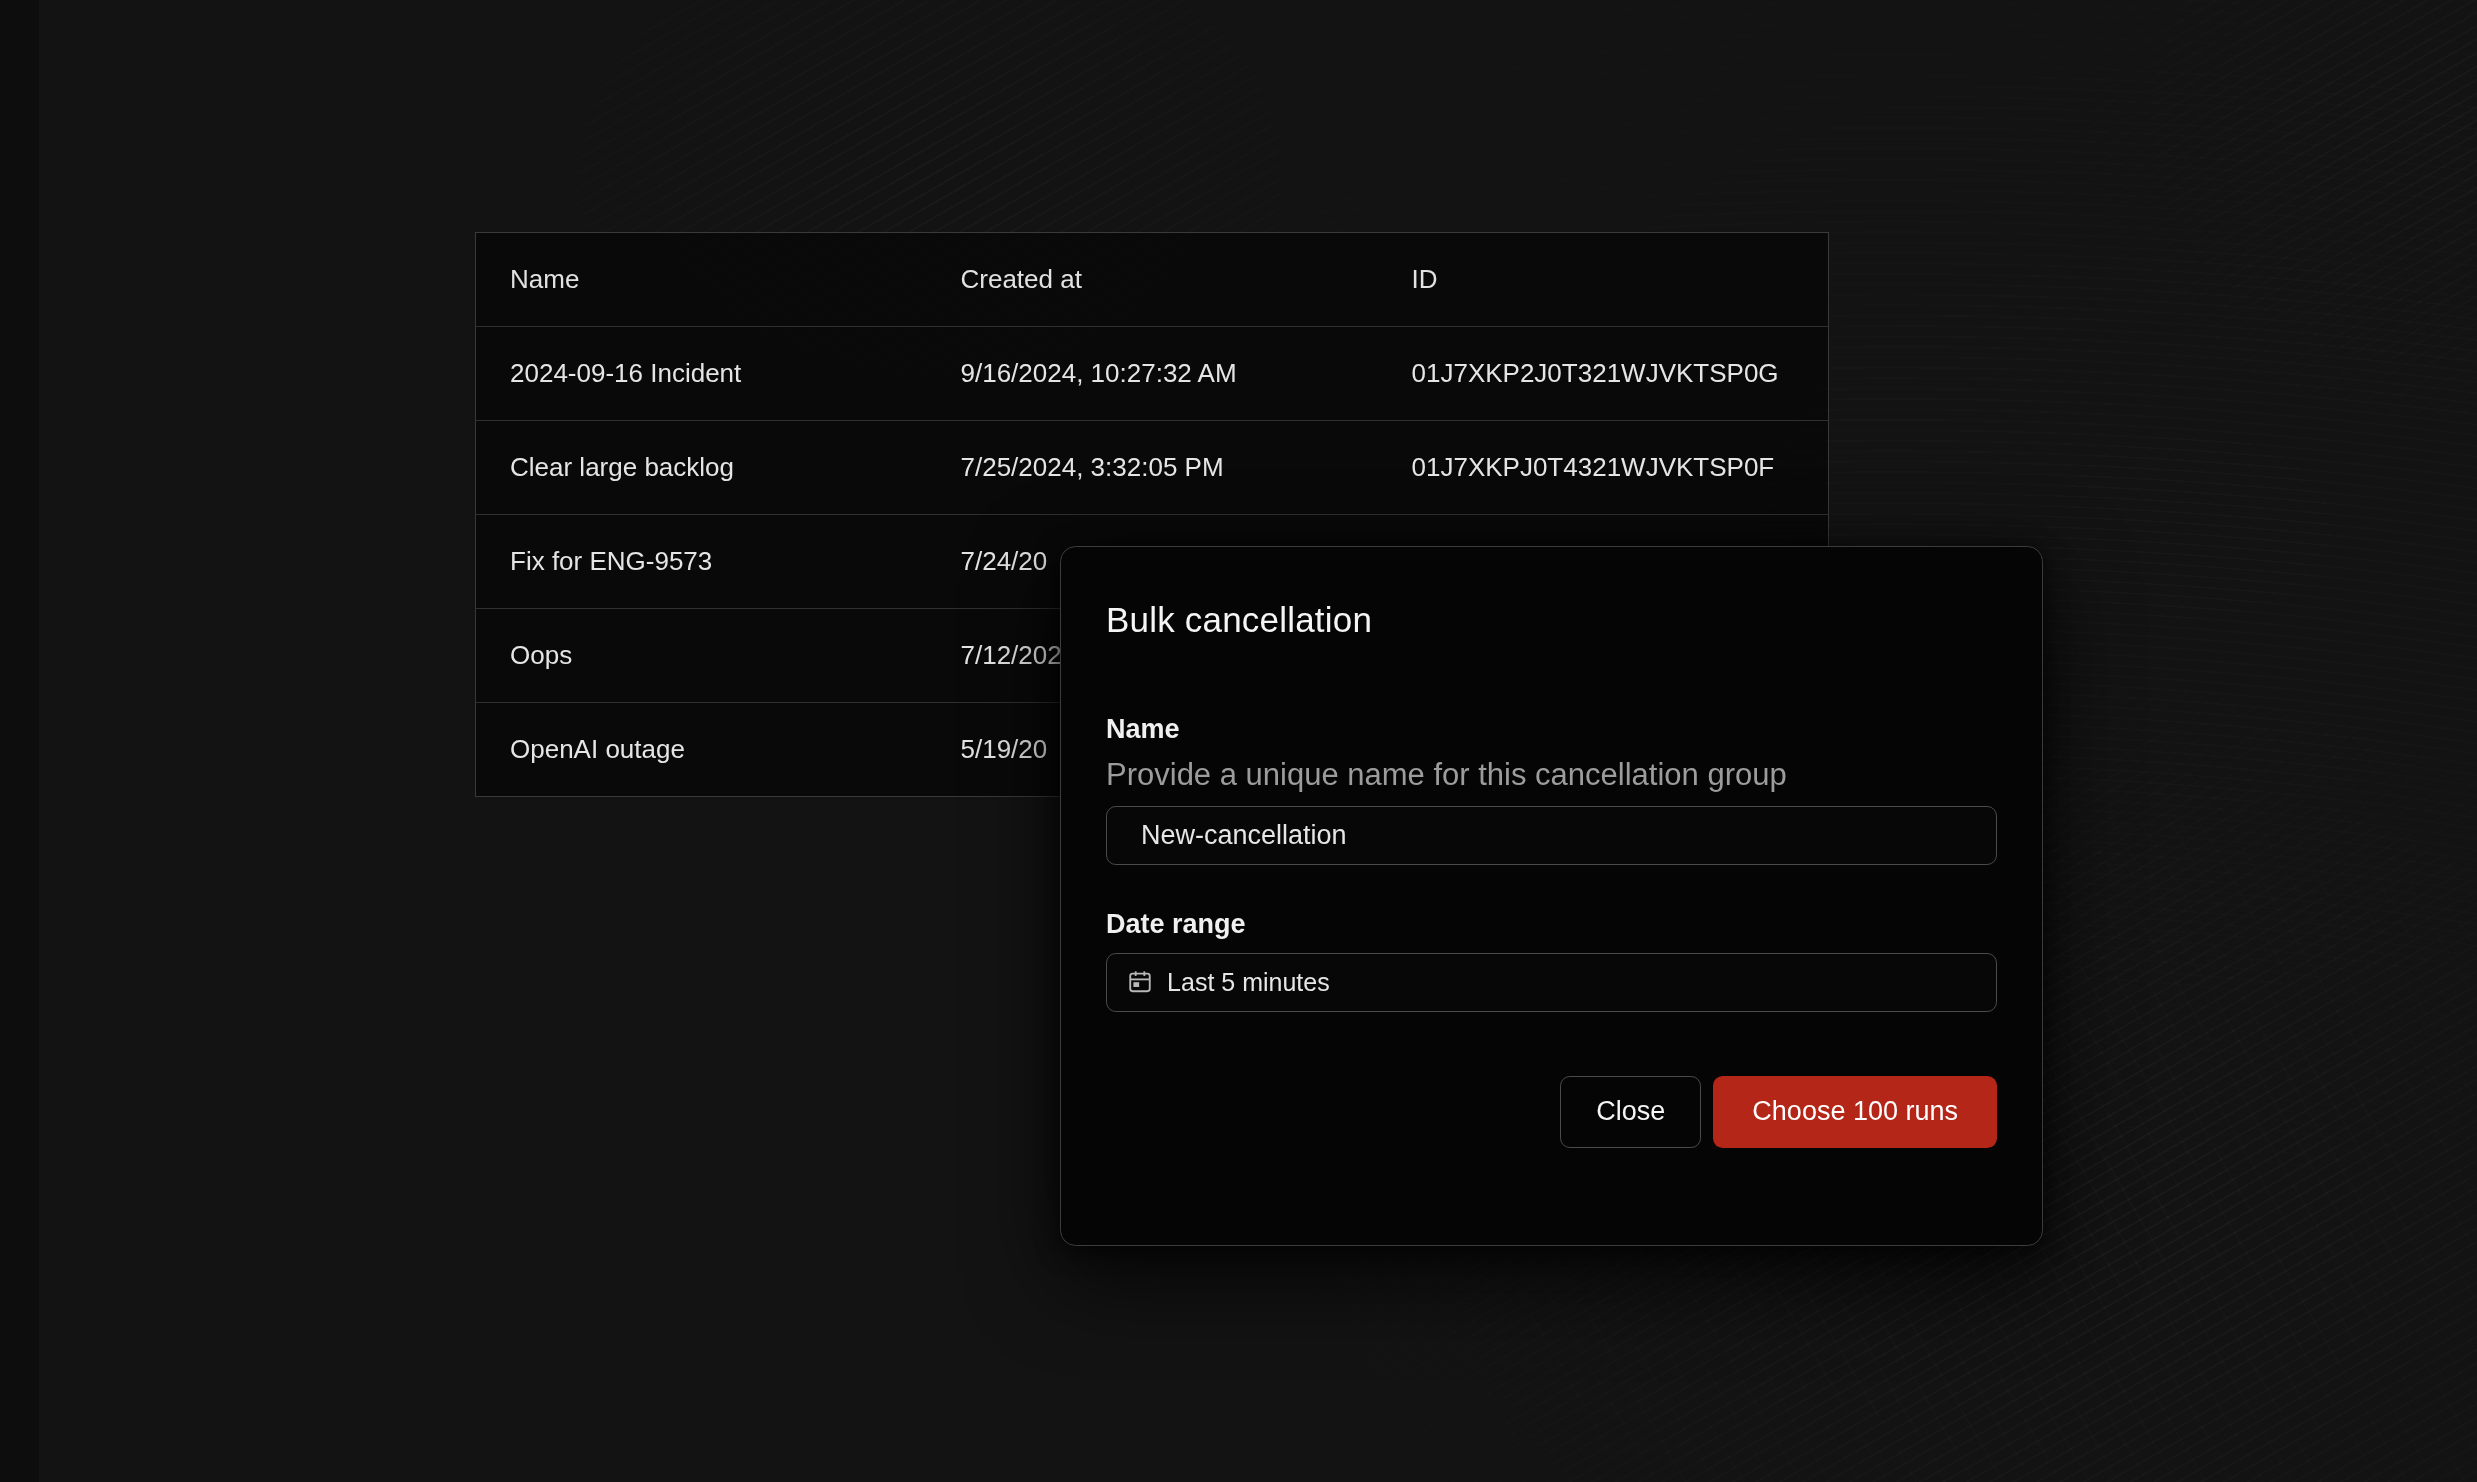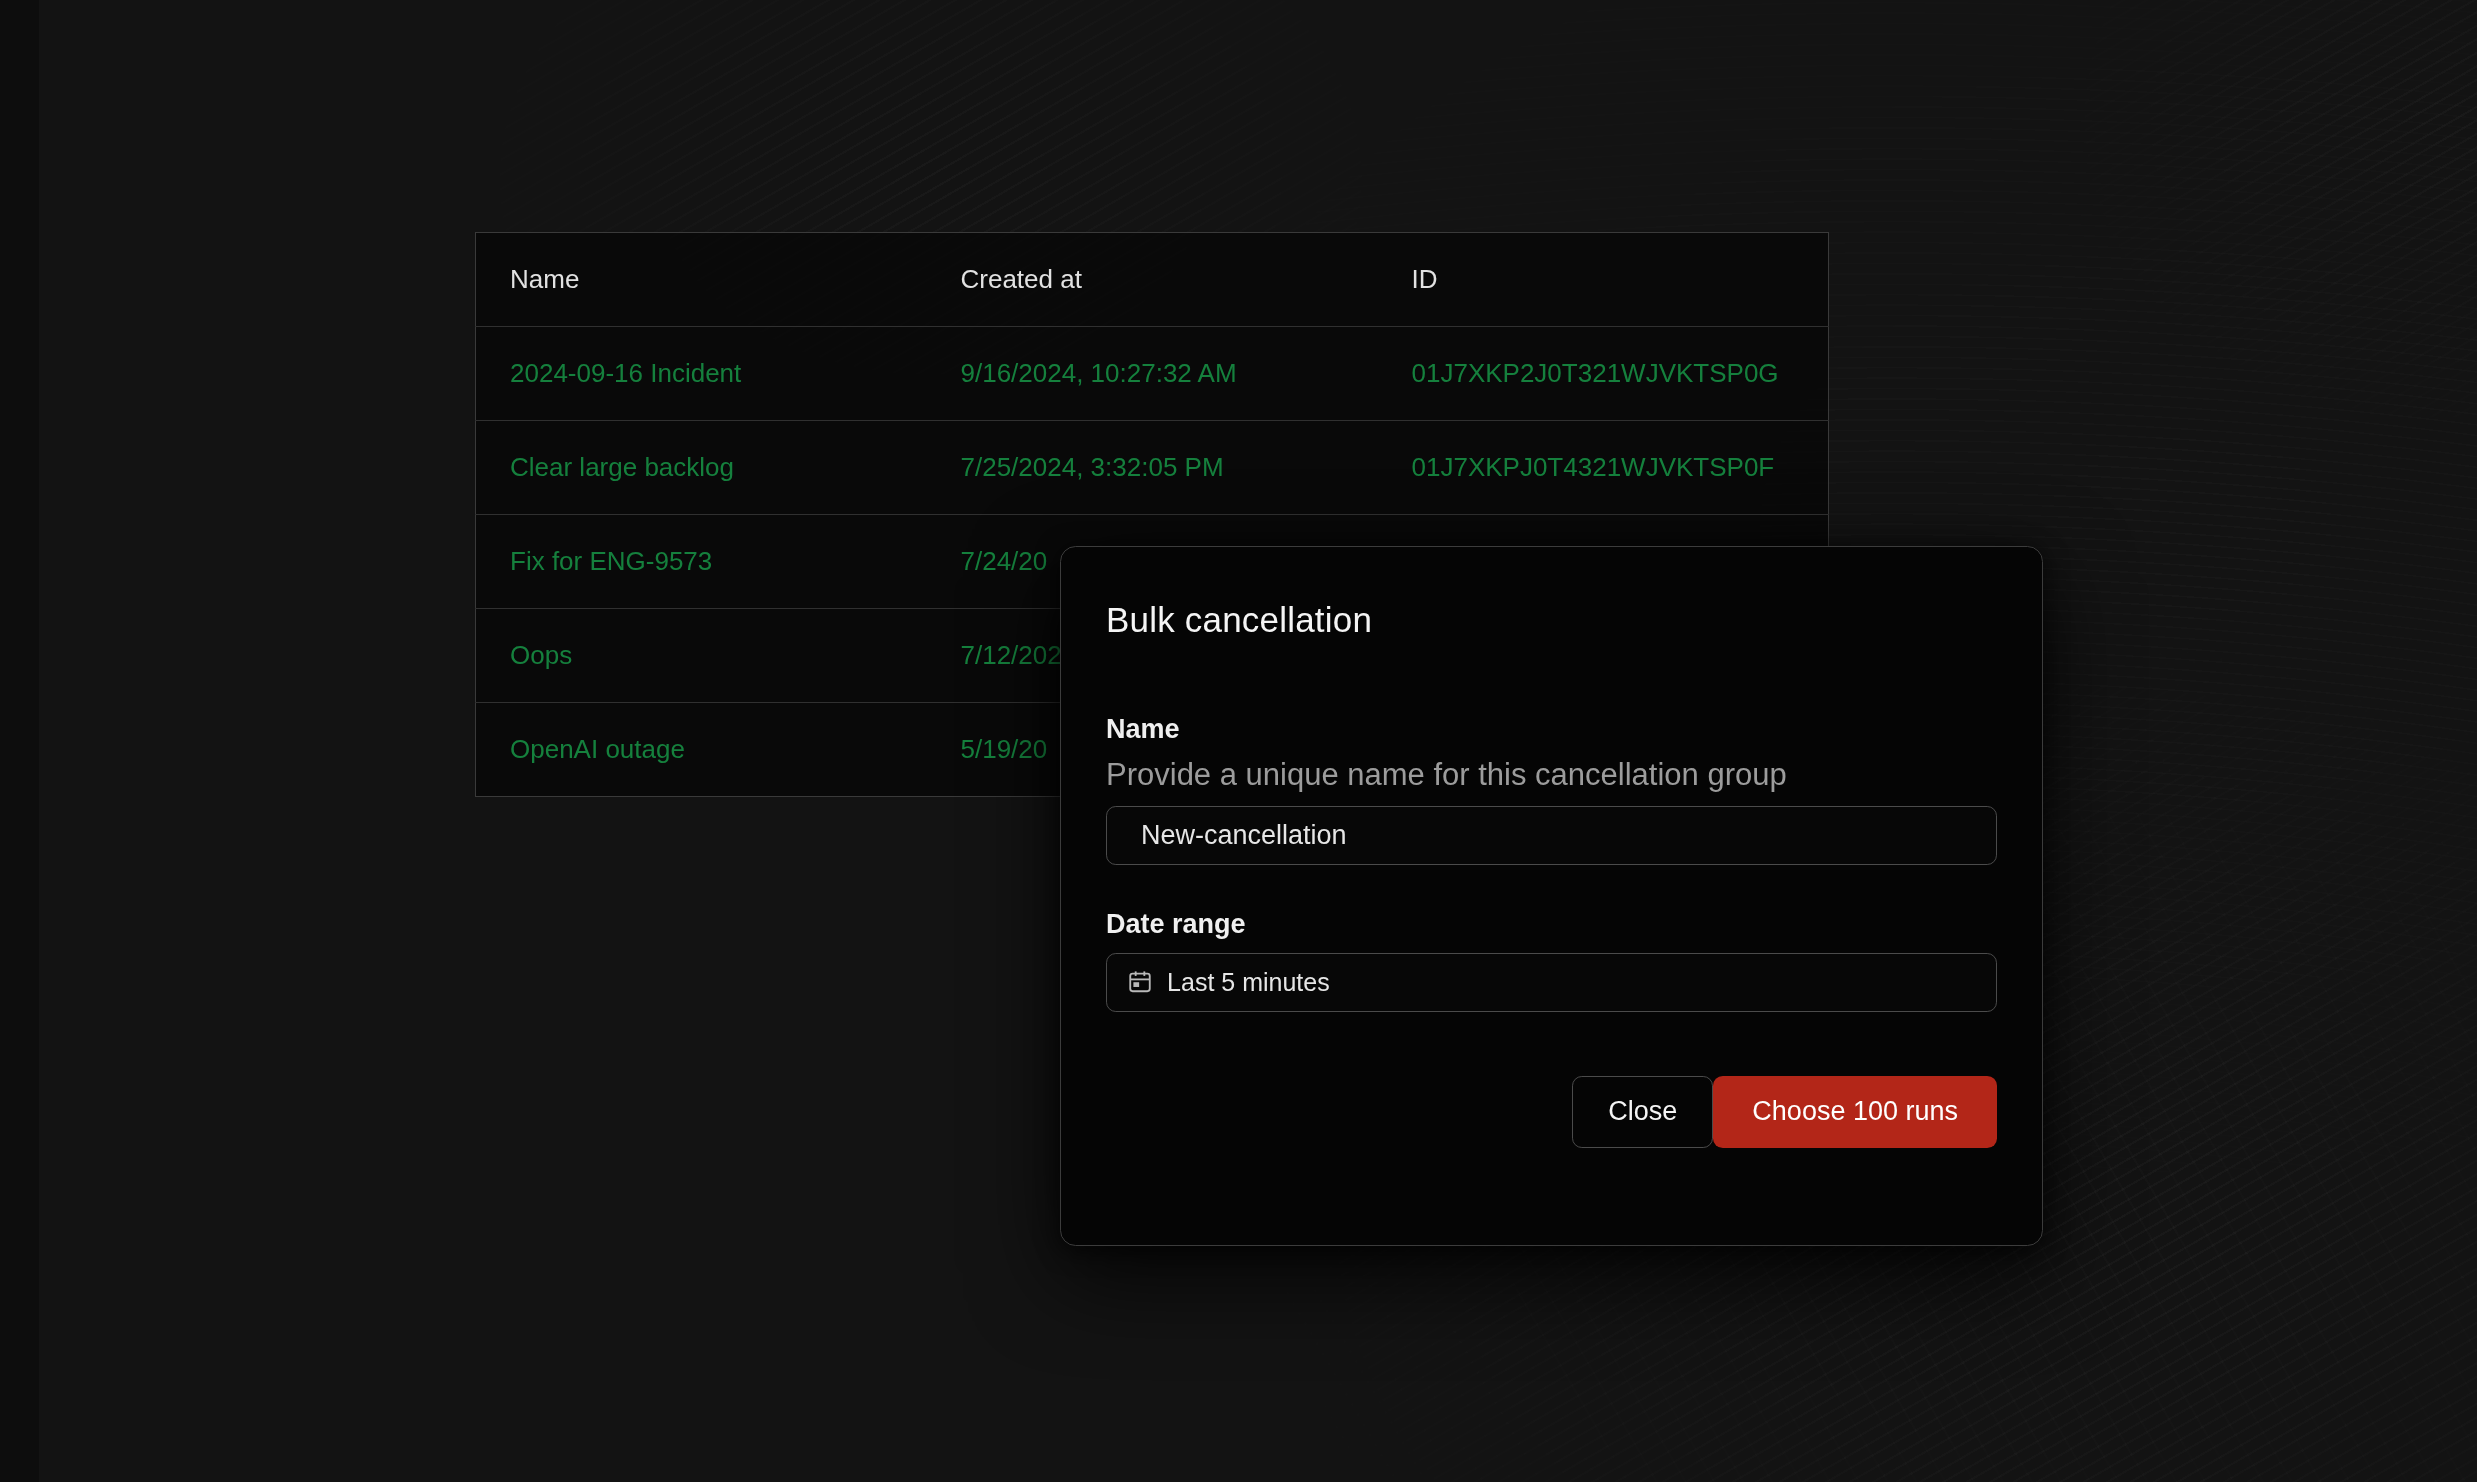--- a/index.html
+++ b/index.html
@@ -43,21 +43,21 @@
     background:rgba(7,7,7,0.82);
     border:1px solid #3a3a3a;
     font-size:26px;
   }
   .runs-table th,.runs-table td{
     height:93px;padding:0 19.5px 0 34px;text-align:left;vertical-align:middle;
     font-weight:400;white-space:nowrap;overflow:hidden;
     border-bottom:1px solid #303030;
   }
   .runs-table th{color:#e2e2e2;}
-  .runs-table td{color:#15803d;}
+  .runs-table td{color:#e5e5e5;}
   .runs-table tr:last-child td{border-bottom:none;}
   
   .modal{
     position:absolute;left:1021px;top:546px;width:983px;height:700px;
     box-sizing:border-box;padding:49px 45px 47px 45px;
     background:var(--panel-bg,#050505);
     border:1px solid #3c3c3c;border-radius:15.6px;
     box-shadow:0 29px 88px rgba(0,0,0,0.8),0 3.9px 23.4px rgba(0,0,0,0.6);
   }
   .modal-title{
@@ -80,21 +80,21 @@
   .field+.field{margin-top:43px;}
   .select-input{
     display:flex;align-items:center;gap:14.6px;width:100%;height:59px;
     box-sizing:border-box;background:rgba(10,10,10,0.4);
     border:1.5px solid #4b4b4b;border-radius:9.8px;padding:0 19.5px;
     color:#e6e6e6;font-size:25px;font-family:"Liberation Sans",sans-serif;
     cursor:pointer;text-align:left;
   }
   .select-input svg{flex:0 0 auto;}
   .actions{
-    margin-top:64px;display:flex;justify-content:flex-end;gap:0;
+    margin-top:64px;display:flex;justify-content:flex-end;gap:12px;
   }
   .btn{
     height:72px;border-radius:9.8px;font-size:27px;
     font-family:"Liberation Sans",sans-serif;cursor:pointer;
     display:inline-flex;align-items:center;justify-content:center;
   }
   .btn-ghost{
     padding:0 35px;background:transparent;border:1.5px solid #4b4b4b;
     color:#f5f5f5;font-weight:400;
   }

